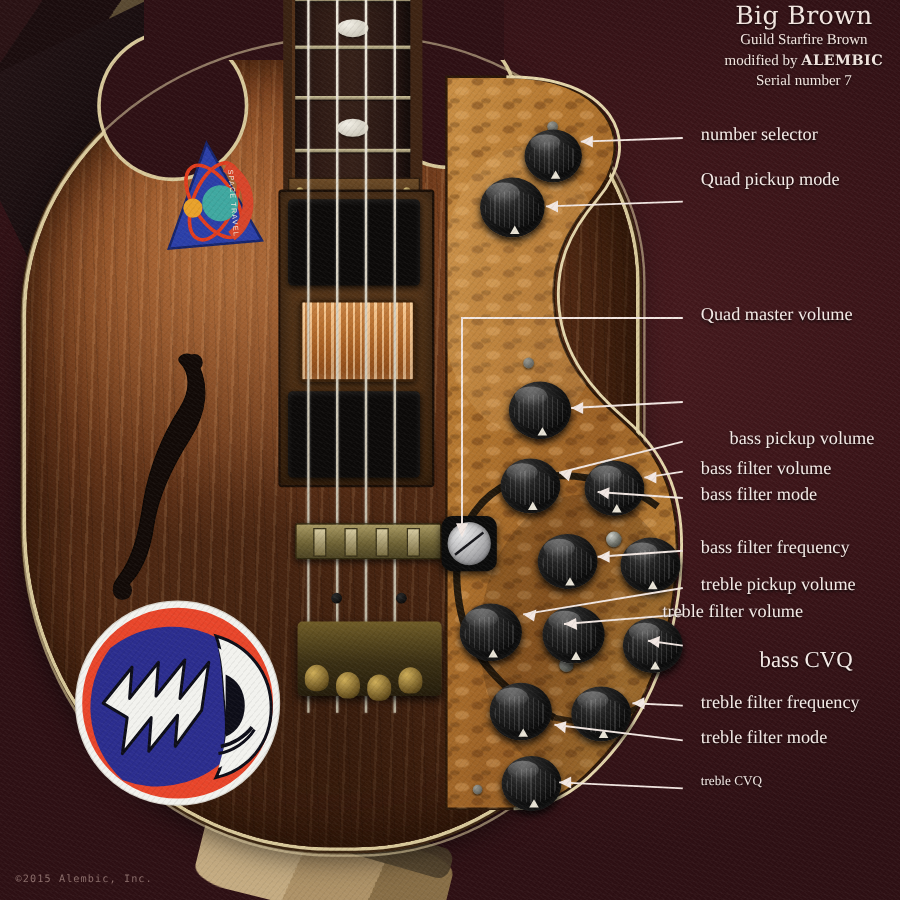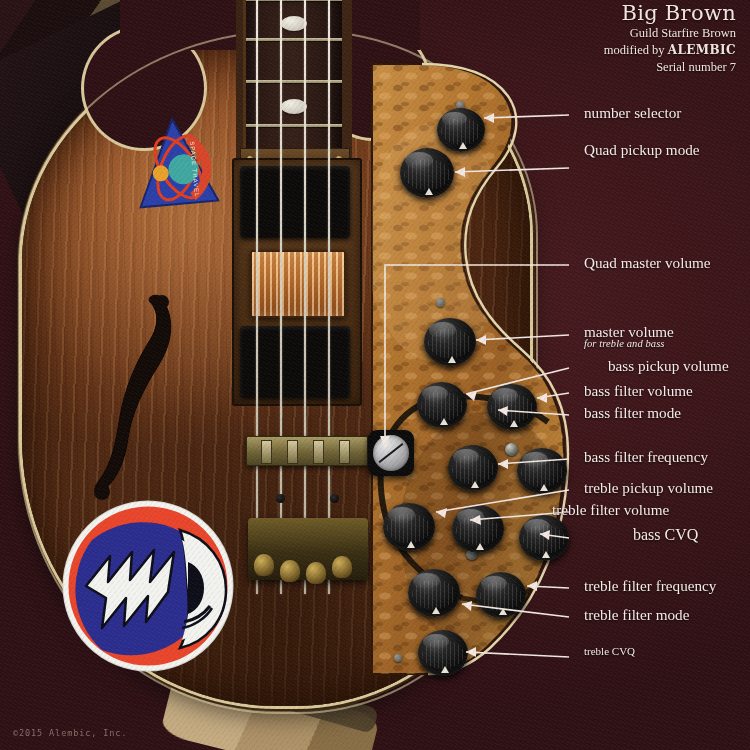--- a/index.html
+++ b/index.html
@@ -16,21 +16,21 @@
   #stage::after{
     content:"";position:absolute;inset:0;pointer-events:none;z-index:60;
     background-image:
       repeating-linear-gradient(37deg, rgba(255,255,255,.030) 0 1px, transparent 1px 3px),
       repeating-linear-gradient(-51deg, rgba(0,0,0,.050) 0 1px, transparent 1px 4px),
       repeating-linear-gradient(11deg, rgba(255,255,255,.018) 0 1px, transparent 1px 5px);
     opacity:.85;
   }
 
   
-  .titleblock{position:absolute;right:14px;top:2px;z-index:40;text-align:right;color:#f3e6e0;
+  .titleblock{position:absolute;right:14px;top:2px;z-index:40;text-align:center;color:#f3e6e0;
     text-shadow:0 1px 2px rgba(0,0,0,.75);}
   .t-main{font-size:21px;letter-spacing:.3px;line-height:1.05;font-family:"DejaVu Serif",serif;}
   .t-sub{font-size:12.5px;line-height:1.28;margin-top:1px;}
   .t-sub .brand{font-family:"DejaVu Serif",serif;font-weight:bold;letter-spacing:.4px;font-size:12px;}
 
   .copyright{position:absolute;left:13px;bottom:12px;z-index:40;color:#9a7c78;
     font-family:"DejaVu Sans Mono",monospace;font-size:8.5px;letter-spacing:.9px;opacity:.85;}
 
   
   .callouts{position:absolute;inset:0;z-index:45;}
@@ -449,43 +449,39 @@
   <div class="callouts">
     <div class="lbl" style="left:584px;top:105px">
       <span>number selector</span>
     </div>
     <div class="lbl" style="left:584px;top:142px">
       <span>Quad pickup mode</span>
     </div>
     <div class="lbl" style="left:584px;top:255px">
       <span>Quad master volume</span>
     </div>
-    <div class="lbl" style="left:584px;top:324px">
-      <span>master volume</span>
-      <span class="sub">for treble and bass</span>
-    </div>
     <div class="lbl" style="left:608px;top:358px">
       <span>bass pickup volume</span>
     </div>
     <div class="lbl" style="left:584px;top:383px">
       <span>bass filter volume</span>
     </div>
     <div class="lbl" style="left:584px;top:405px">
       <span>bass filter mode</span>
     </div>
     <div class="lbl" style="left:584px;top:449px">
       <span>bass filter frequency</span>
     </div>
     <div class="lbl" style="left:584px;top:480px">
       <span>treble pickup volume</span>
     </div>
     <div class="lbl" style="left:552px;top:502px">
       <span>treble filter volume</span>
     </div>
-    <div class="lbl" style="left:633px;top:527px;font-size:16px">
+    <div class="lbl" style="left:633px;top:541px;font-size:19px">
       <span>bass CVQ</span>
     </div>
     <div class="lbl" style="left:584px;top:578px">
       <span>treble filter frequency</span>
     </div>
     <div class="lbl" style="left:584px;top:607px">
       <span>treble filter mode</span>
     </div>
     <div class="lbl" style="left:584px;top:646px;font-size:11px">
       <span>treble CVQ</span>

